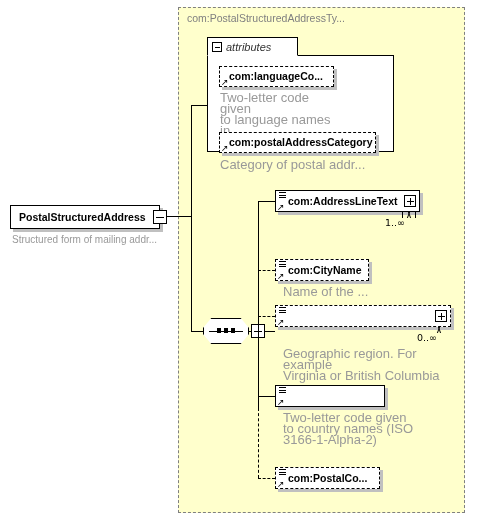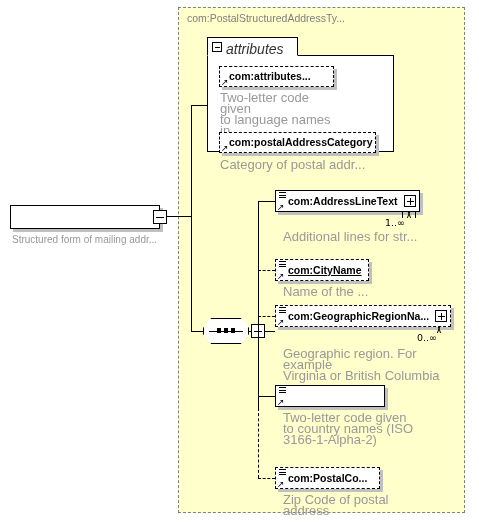--- a/index.html
+++ b/index.html
@@ -71,21 +71,21 @@
   }
   #attr-tab-toggle{
     left:212px;top:42px;width:10px;height:10px;
     background:#ffffff;border:1px solid #000000;box-sizing:border-box;
   }
   #attr-tab-toggle::before{
     content:"";position:absolute;left:1.5px;top:3.5px;width:5px;height:1px;background:#000000;
   }
   #attr-tab-label{
     left:226px;top:41px;
-    font-size:14px;font-style:italic;color:#333333;white-space:nowrap;
+    font-size:11px;font-style:italic;color:#333333;white-space:nowrap;
   }
 
   
   .node{
     background:#ffffff;
     box-sizing:border-box;
     box-shadow:3px 3px 0 0 #c0c0c0;
   }
   .node.solid{border:1.5px solid #000000;}
   .node.dashed{border:1.5px dashed #000000;}
@@ -169,36 +169,37 @@
 </style>
 </head>
 <body>
 
 <div class="canvas">
 
   <div class="abs" id="type-container"></div>
   <div class="abs" id="type-title">com:PostalStructuredAddressTy...</div>
 
   <div class="abs" id="root-box"></div>
+  <div class="abs" id="root-label">PostalStructuredAddress</div>
   <div class="abs" id="root-toggle"></div>
   <div class="abs" id="root-desc">Structured form of mailing addr...</div>
 
   <div class="abs hline" style="left:167px;top:216px;width:24px;"></div>
   <div class="abs vline" style="left:191px;top:105px;height:226px;"></div>
   <div class="abs hline" style="left:191px;top:105px;width:17px;"></div>
   <div class="abs hline" style="left:191px;top:331px;width:13px;"></div>
 
   <div class="abs" id="attr-box"></div>
   <div class="abs" id="attr-tab"></div>
   <div class="abs" id="attr-tab-toggle"></div>
   <div class="abs" id="attr-tab-label">attributes</div>
 
   <div class="abs node dashed" style="left:219px;top:66px;width:115px;height:21px;"></div>
   <div class="abs glyph-arrow" style="left:221px;top:78px;">↗</div>
-  <div class="abs node-label" style="left:229px;top:70px;">com:attributes...</div>
+  <div class="abs node-label" style="left:229px;top:70px;">com:languageCo...</div>
 
   <div class="abs desc" style="left:220px;top:92px;width:120px;">Two-letter code given<br>to language names in<br>ISO 639-1</div>
 
   <div class="abs node dashed" style="left:219px;top:132px;width:157px;height:21px;"></div>
   <div class="abs glyph-arrow" style="left:221px;top:144px;">↗</div>
   <div class="abs desc" style="left:220px;top:159px;width:150px;">Category of postal addr...</div>
 
   <div class="abs node-label" style="left:229px;top:136px;">com:postalAddressCategory</div>
 
   <div class="abs" id="seq-node">
@@ -225,42 +226,40 @@
       <i></i>
   </div>
   <div class="abs glyph-arrow" style="left:277px;top:203px;">↗</div>
   <div class="abs node-label" style="left:288px;top:195px;">com:AddressLineText</div>
   <div class="abs expander" style="left:404px;top:195px;"></div>
   <div class="abs chev" style="left:402px;top:212px;transform:skewX(0deg);">
     <div style="position:absolute;left:-1px;top:0;width:7px;height:6px;border-right:1.5px solid #000;transform:skewX(20deg);"></div>
     <div style="position:absolute;left:5px;top:0;width:7px;height:6px;border-left:1.5px solid #000;transform:skewX(-20deg);"></div>
   </div>
   <div class="abs card" style="left:385px;top:217px;">1..∞</div>
-  <div class="abs desc" style="left:283px;top:231px;width:150px;">Additional lines for str...</div>
 
   <div class="abs hline-d" style="left:258px;top:270px;width:17px;"></div>
   <div class="abs node dashed" style="left:275px;top:259px;width:94px;height:22px;"></div>
   <div class="abs glyph-lines" style="left:279px;top:261px;">
     <i></i>
       <i></i>
       <i></i>
   </div>
   <div class="abs glyph-arrow" style="left:277px;top:272px;">↗</div>
-  <div class="abs node-label" style="left:288px;top:264px;text-decoration:underline;">com:CityName</div>
+  <div class="abs node-label" style="left:288px;top:264px;">com:CityName</div>
   <div class="abs desc" style="left:283px;top:286px;width:150px;">Name of the ...</div>
 
   <div class="abs hline-d" style="left:258px;top:316px;width:17px;"></div>
   <div class="abs node dashed" style="left:275px;top:305px;width:176px;height:22px;"></div>
   <div class="abs glyph-lines" style="left:279px;top:307px;">
     <i></i>
       <i></i>
       <i></i>
   </div>
   <div class="abs glyph-arrow" style="left:277px;top:318px;">↗</div>
-  <div class="abs node-label" style="left:288px;top:310px;">com:GeographicRegionNa...</div>
   <div class="abs expander" style="left:435px;top:310px;"></div>
   <div class="abs" style="left:433px;top:327px;width:12px;height:6px;">
     <div style="position:absolute;left:-1px;top:0;width:7px;height:6px;border-right:1.5px solid #000;transform:skewX(20deg);"></div>
     <div style="position:absolute;left:5px;top:0;width:7px;height:6px;border-left:1.5px solid #000;transform:skewX(-20deg);"></div>
   </div>
   <div class="abs card" style="left:417px;top:332px;">0..∞</div>
   <div class="abs desc" style="left:283px;top:348px;width:175px;">Geographic region. For example<br>Virginia or British Columbia</div>
 
   <div class="abs hline" style="left:258px;top:396px;width:17px;"></div>
   <div class="abs node solid" style="left:275px;top:385px;width:110px;height:22px;"></div>
@@ -274,15 +273,14 @@
 
   <div class="abs hline-d" style="left:258px;top:478px;width:17px;"></div>
   <div class="abs node dashed" style="left:275px;top:467px;width:105px;height:22px;"></div>
   <div class="abs glyph-lines" style="left:279px;top:469px;">
     <i></i>
       <i></i>
       <i></i>
   </div>
   <div class="abs glyph-arrow" style="left:277px;top:480px;">↗</div>
   <div class="abs node-label" style="left:288px;top:472px;">com:PostalCo...</div>
-  <div class="abs desc" style="left:283px;top:494px;width:150px;">Zip Code of postal<br>address</div>
 
 </div>
 
 </body></html>

